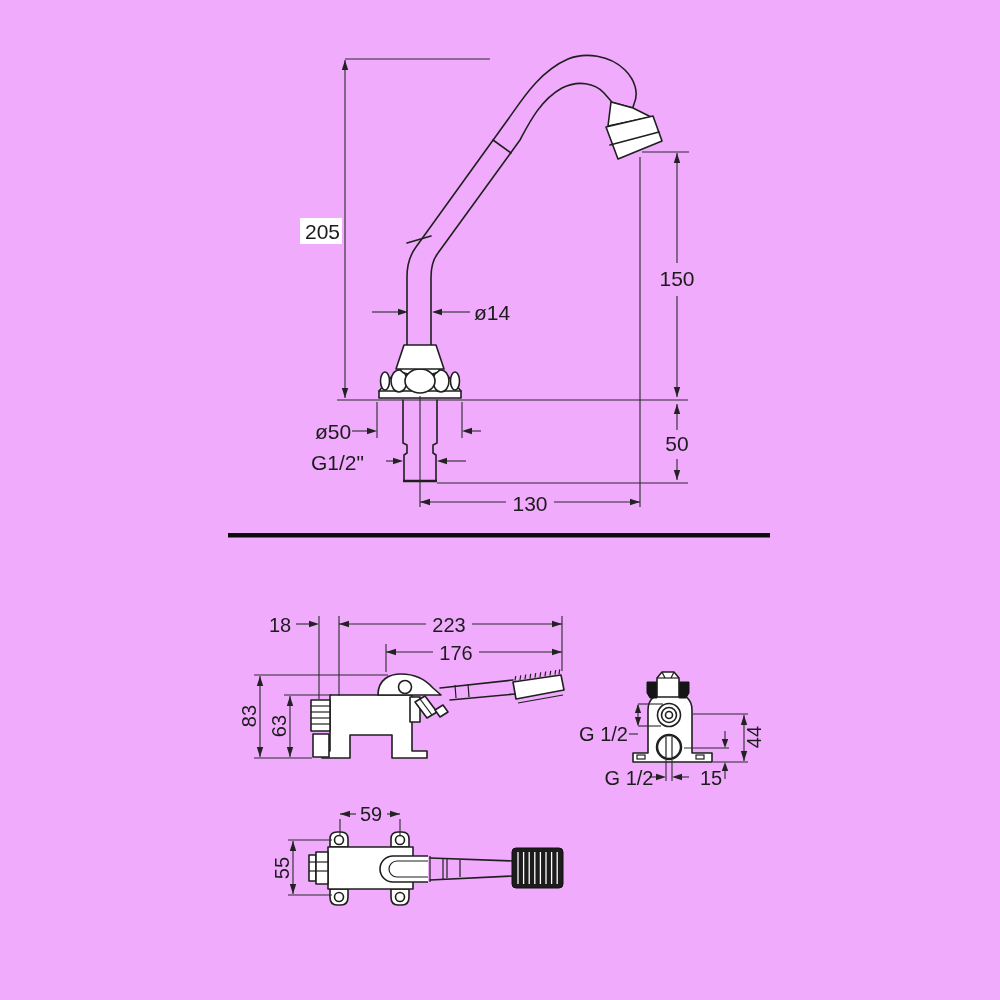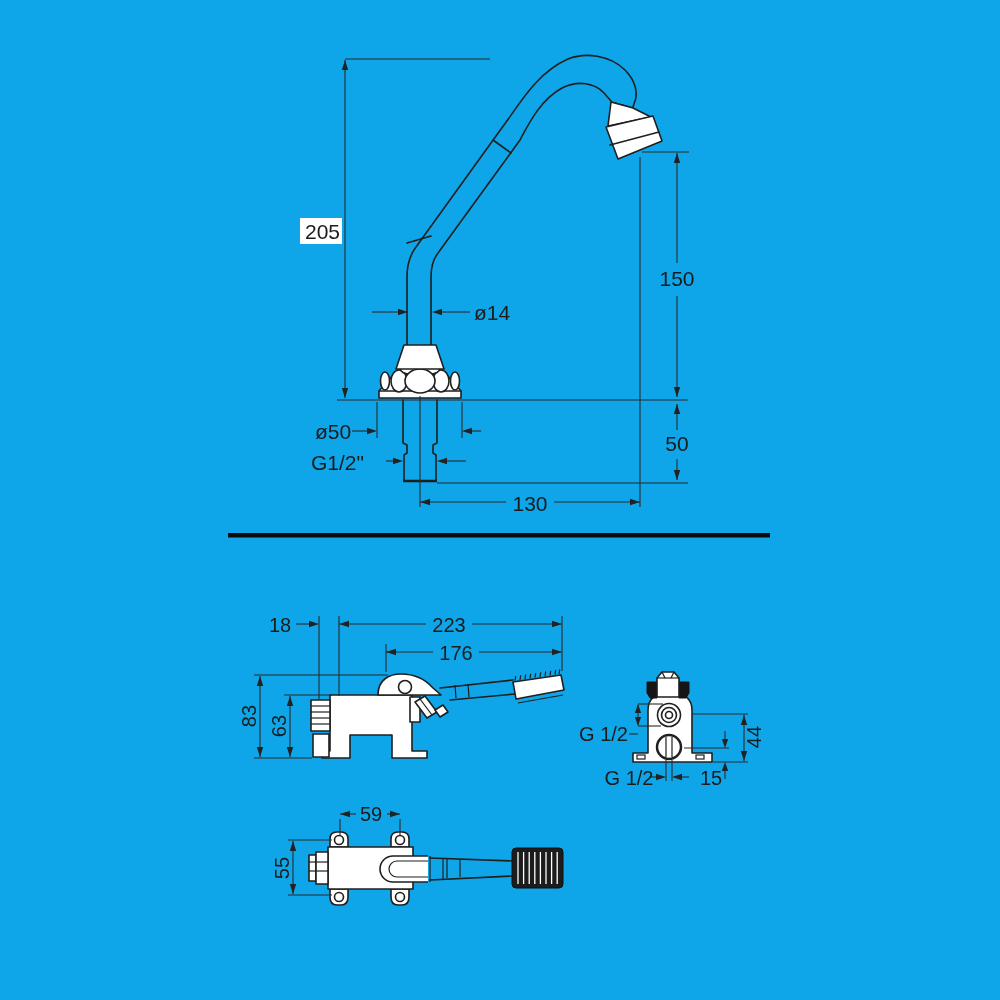--- a/index.html
+++ b/index.html
@@ -1,16 +1,16 @@
 <!DOCTYPE html>
 <html><head>
 <meta charset="utf-8">
 <style>
   html,body{margin:0;padding:0;background:#ffffff;}
-  #stage{position:relative;width:1000px;height:1000px;background:#0ea5e9;overflow:hidden;}
+  #stage{position:relative;width:1000px;height:1000px;background:#f0abfc;overflow:hidden;}
   svg{display:block;}
   text{font-family:"Liberation Sans","DejaVu Sans",sans-serif;fill:#1c1c1c;}
   .dim{font-size:21px;}
   .dim2{font-size:20px;}
   .ol{fill:none;stroke:#1f1f1f;stroke-width:1.6;stroke-linejoin:round;stroke-linecap:round;}
   .olf{fill:#ffffff;stroke:#1f1f1f;stroke-width:1.6;stroke-linejoin:round;}
   .thin{fill:none;stroke:#1f1f1f;stroke-width:1.2;}
   .dl{fill:none;stroke:#2b2b2b;stroke-width:1.1;}
   .ah{fill:#222222;stroke:none;}
   .blk{fill:#151515;stroke:#151515;}

